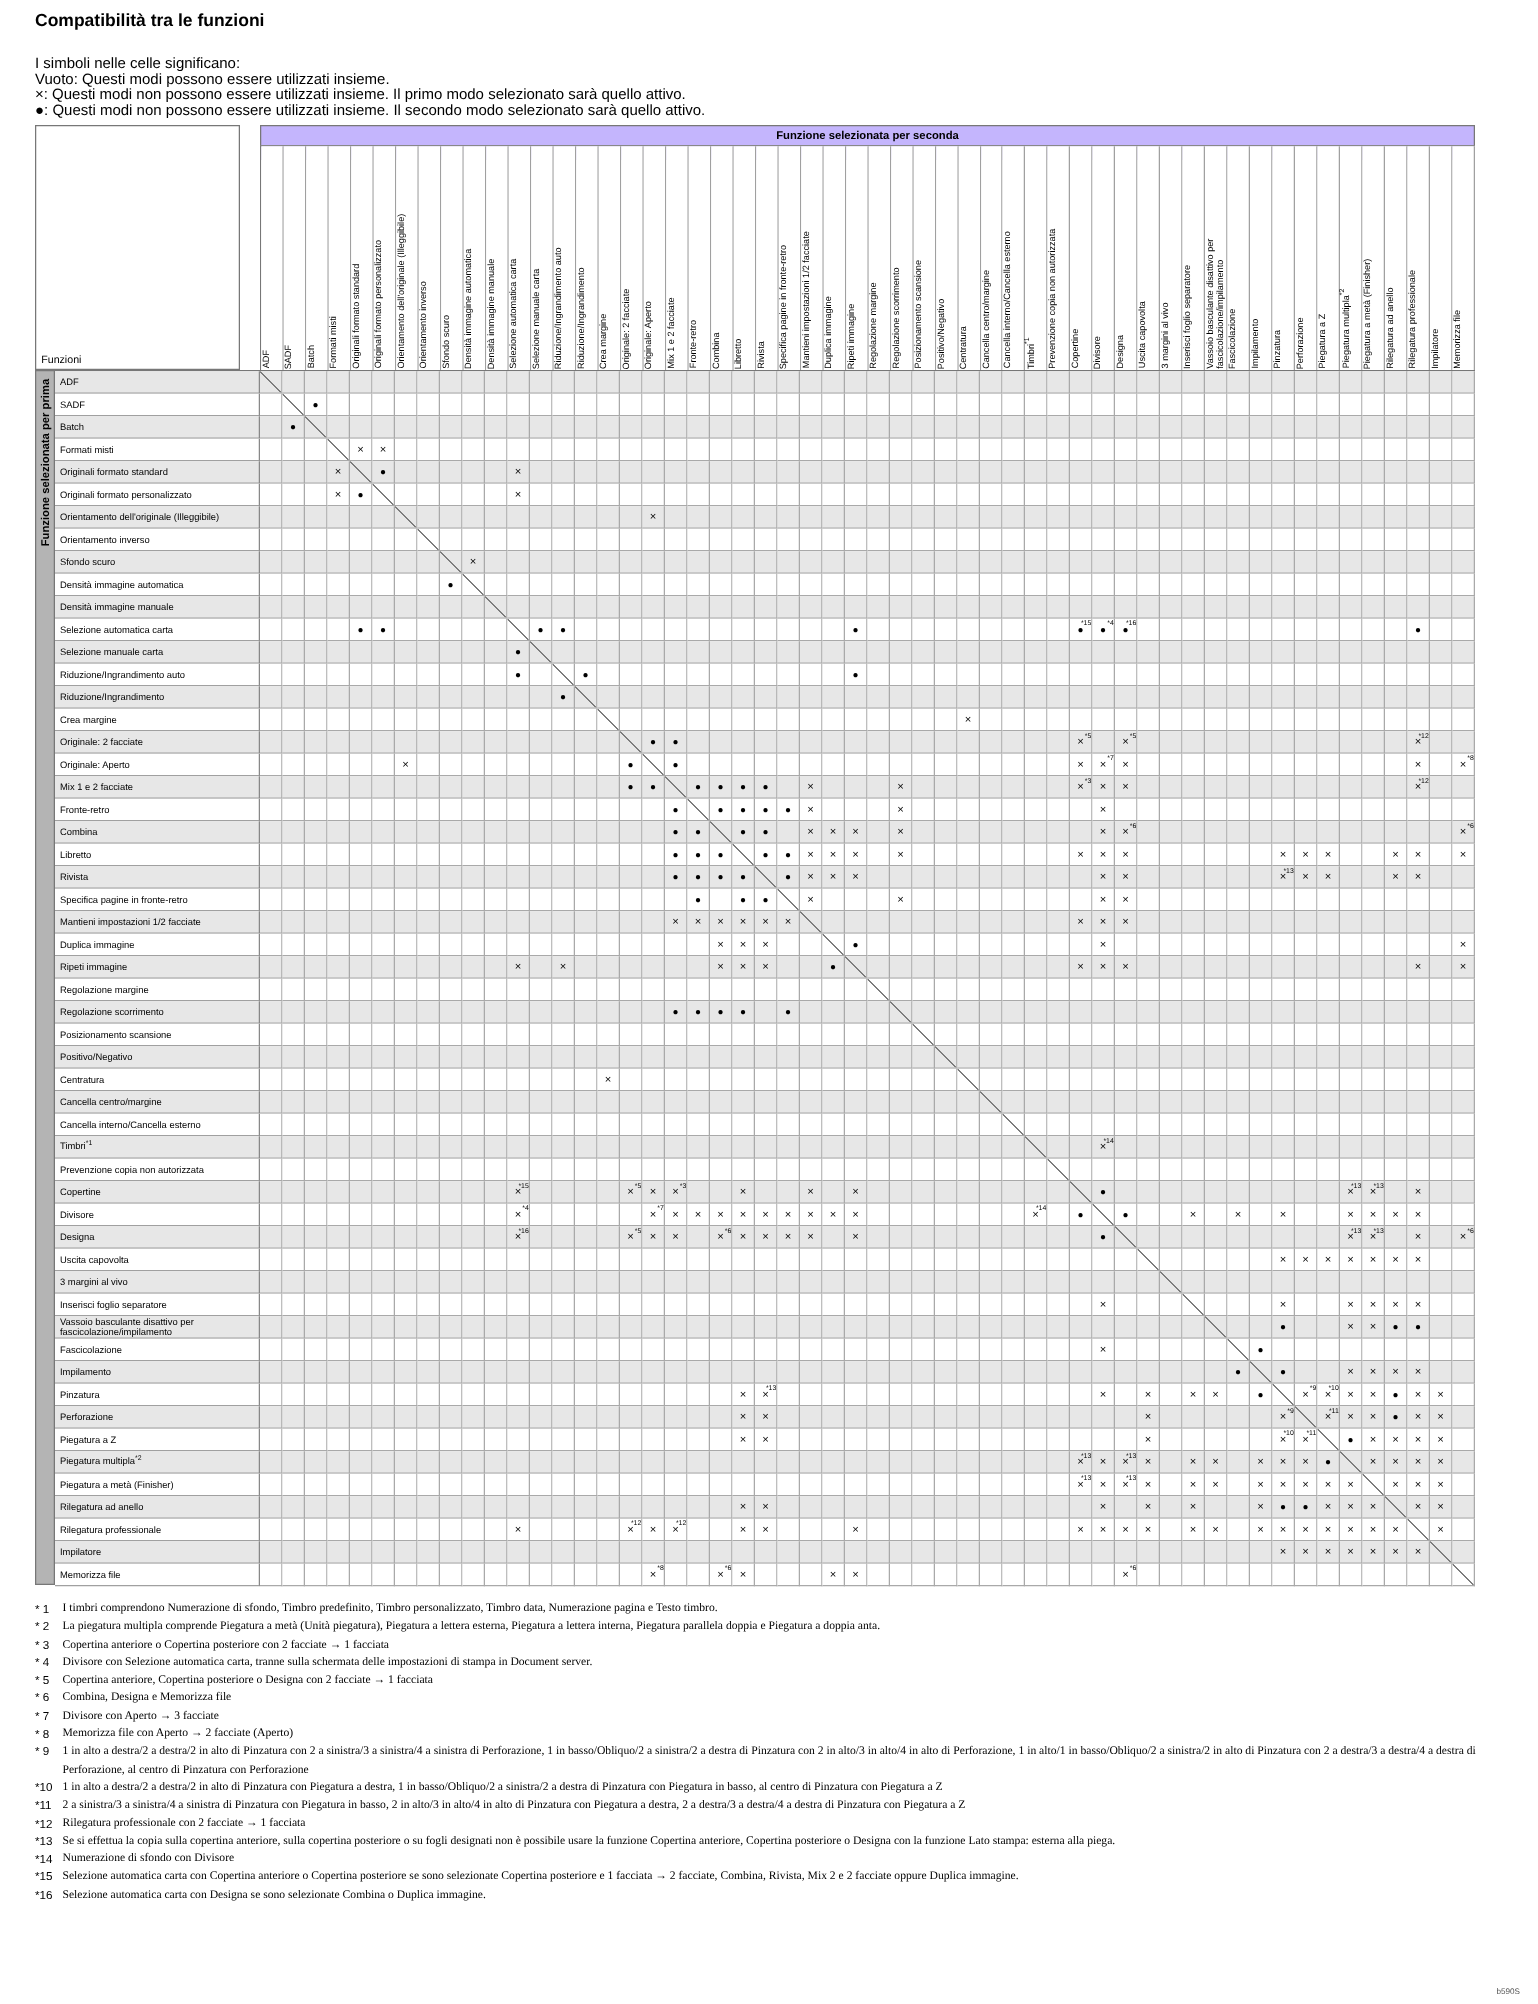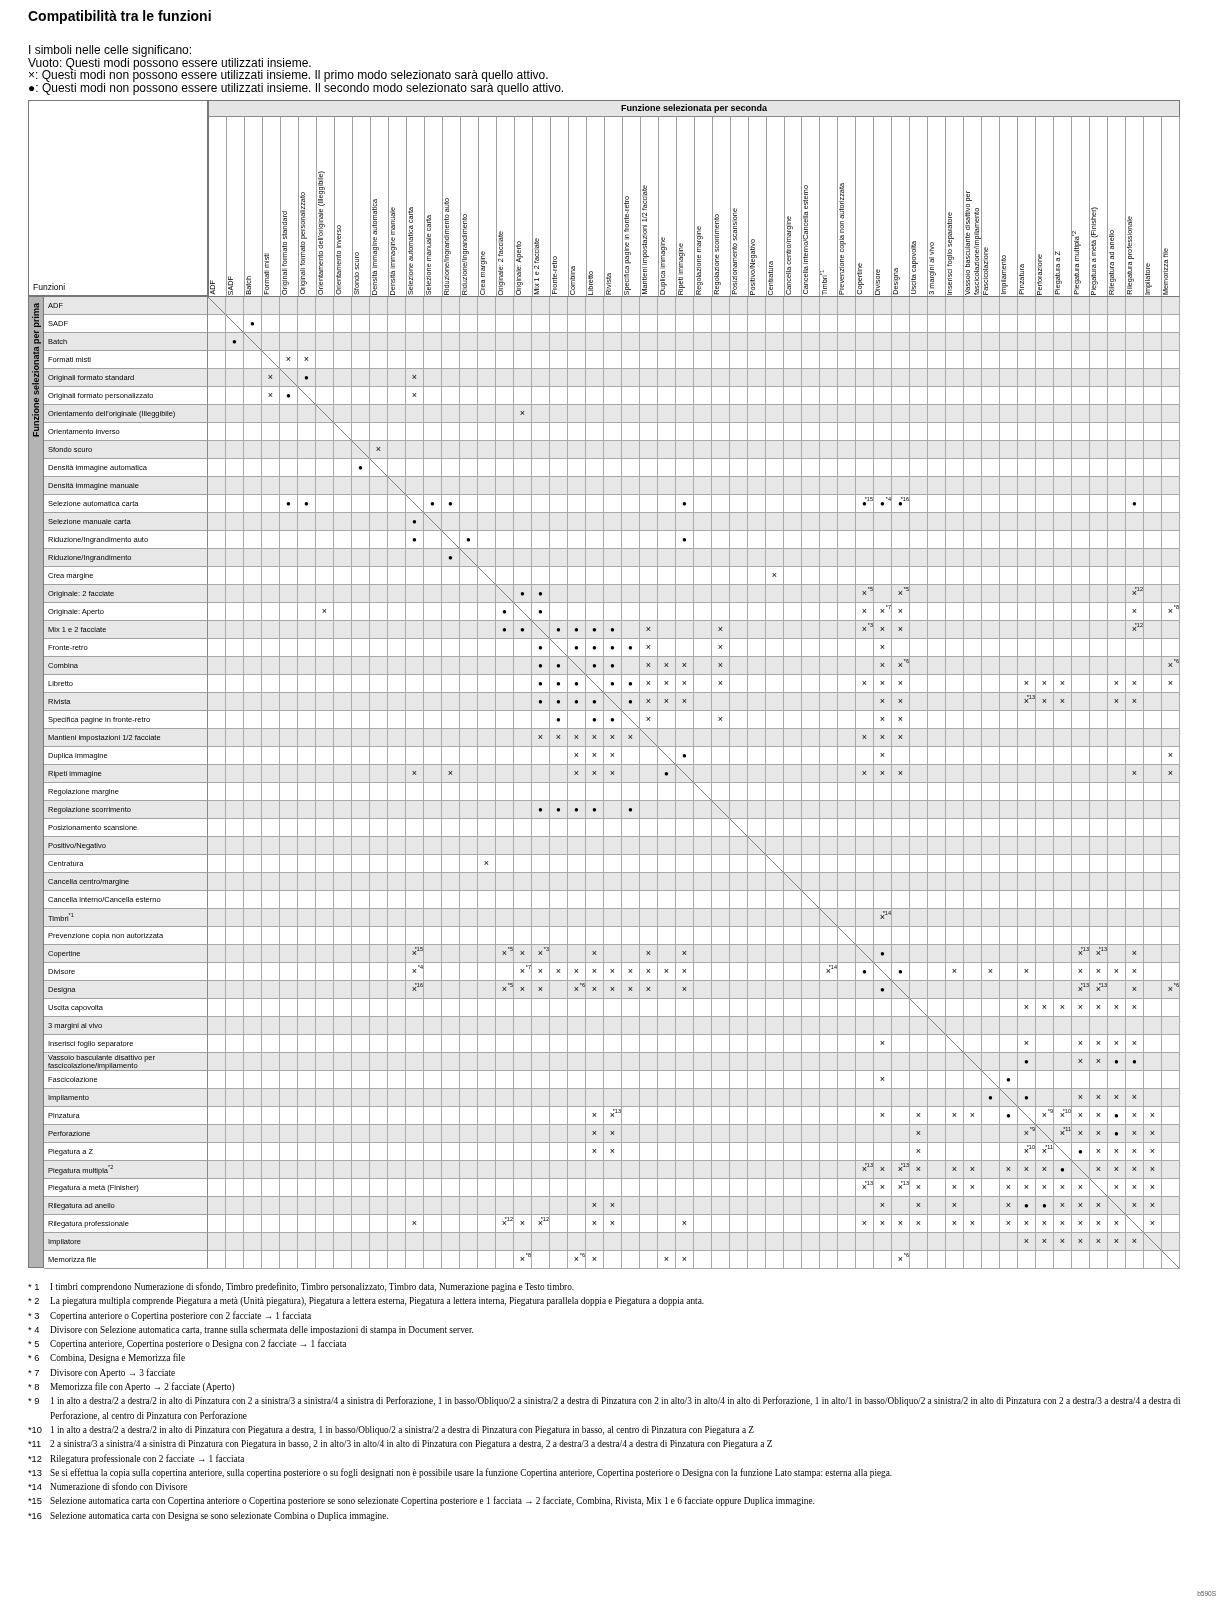--- a/index.html
+++ b/index.html
@@ -5,23 +5,23 @@
   * { margin:0; padding:0; box-sizing:border-box; }
   html,body { background:#fff; }
   body { font-family:"Liberation Sans", sans-serif; color:#000; }
   #page { position:relative; width:1230px; height:1603px; background:#fff; overflow:hidden; }
 
   #title { position:absolute; left:28px; top:8px; font-size:14px; font-weight:bold;text-align:right; }
   #legend { position:absolute; left:28px; top:44px; font-size:12px; line-height:12.5px; }
 
   
   #topbar { position:absolute; left:208px; top:100px; width:972px; height:28px;
-            background:#e5e5e5; border:1px solid #777; border-bottom:none;
+            background:#c4b5fd; border:1px solid #777; border-bottom:none;
             font-size:9px; font-weight:bold; text-align:center; line-height:15px; }
-  #corner { position:absolute; left:28px; top:100px; width:180px; height:196px;
+  #corner { position:absolute; left:28px; top:100px; width:164px; height:196px;
             border:1px solid #777; background:#fff; }
   #corner span { position:absolute; left:4px; bottom:3px; font-size:8.5px; }
   #colheads { position:absolute; left:208px; top:116px; width:972px; height:180px;
               border-left:1px solid #777; border-top:1px solid #888; display:flex; }
   .colhead { position:relative; width:18px; height:180px; border-right:1px solid #a0a0a0; background:#fff; }
   .colhead span { position:absolute; bottom:2px; left:0px; max-height:174px;
                   writing-mode:vertical-rl; transform:rotate(180deg);
                   font-size:7.3px; line-height:8.6px; white-space:normal; }
   #leftbar { position:absolute; left:28px; top:296px; width:16px; height:972px;
              background:#b4b4b4; border:1px solid #777; }
@@ -4072,21 +4072,21 @@
       <div class="fnrow">
         <div class="fnmark">*13</div>
         <div class="fntext">Se si effettua la copia sulla copertina anteriore, sulla copertina posteriore o su fogli designati non è possibile usare la funzione Copertina anteriore, Copertina posteriore o Designa con la funzione Lato stampa: esterna alla piega.</div>
       </div>
       <div class="fnrow">
         <div class="fnmark">*14</div>
         <div class="fntext">Numerazione di sfondo con Divisore</div>
       </div>
       <div class="fnrow">
         <div class="fnmark">*15</div>
-        <div class="fntext">Selezione automatica carta con Copertina anteriore o Copertina posteriore se sono selezionate Copertina posteriore e 1 facciata → 2 facciate, Combina, Rivista, Mix 1 e 6 facciate oppure Duplica immagine.</div>
+        <div class="fntext">Selezione automatica carta con Copertina anteriore o Copertina posteriore se sono selezionate Copertina posteriore e 1 facciata → 2 facciate, Combina, Rivista, Mix 2 e 2 facciate oppure Duplica immagine.</div>
       </div>
       <div class="fnrow">
         <div class="fnmark">*16</div>
         <div class="fntext">Selezione automatica carta con Designa se sono selezionate Combina o Duplica immagine.</div>
       </div>
     </div>
 
   <div id="pagecode">b590S</div>
 </div>
 

